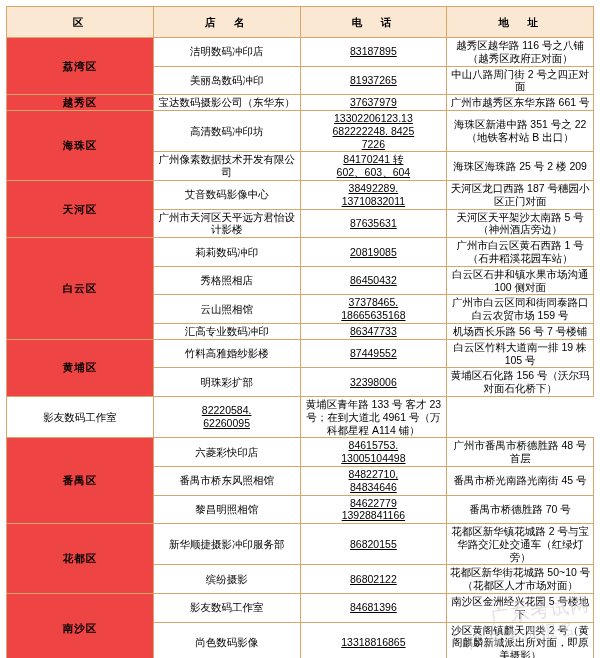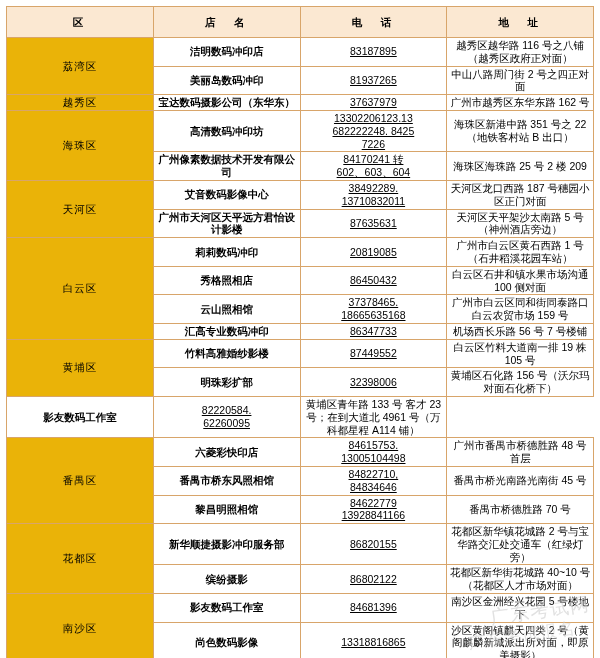--- a/index.html
+++ b/index.html
@@ -40,30 +40,29 @@
   thead th {
     background: #fbe8d2;
     font-weight: bold;
     font-size: 14px;
     letter-spacing: 4px;
     height: 28px;
     color: #000;
   }
   
   td.district {
-    background: #eab308;
-    font-weight: normal;
+    background: #ef4444;
+    font-weight: bold;
     font-size: 13px;
     letter-spacing: 1px;
     width: 56px;
   }
   td.shop {
     width: 168px;
     font-size: 11px;
-    font-weight: bold;
   }
   td.phone {
     width: 116px;
     font-size: 10px;
     letter-spacing: 0px;
     text-decoration: underline;
   }
   td.addr {
     width: 244px;
     font-size: 10.5px;
@@ -112,21 +111,21 @@
         </tr>
         <tr>
           <td class="shop">美丽岛数码冲印</td>
           <td class="phone">81937265</td>
           <td class="addr">中山八路周门街 2 号之四正对面</td>
         </tr>
         <tr>
           <td class="district" rowspan="1">越秀区</td>
           <td class="shop">宝达数码摄影公司（东华东）</td>
           <td class="phone">37637979</td>
-          <td class="addr">广州市越秀区东华东路 162 号</td>
+          <td class="addr">广州市越秀区东华东路 661 号</td>
         </tr>
         <tr>
           <td class="district" rowspan="2">海珠区</td>
           <td class="shop">高清数码冲印坊</td>
           <td class="phone">13302206123.13<br>682222248. 8425<br>7226</td>
           <td class="addr">海珠区新港中路 351 号之 22（地铁客村站 B 出口）</td>
         </tr>
         <tr>
           <td class="shop">广州像素数据技术开发有限公司</td>
           <td class="phone">84170241 转<br>602、603、604</td>
@@ -198,21 +197,21 @@
         </tr>
         <tr>
           <td class="district" rowspan="2">花都区</td>
           <td class="shop">新华顺捷摄影冲印服务部</td>
           <td class="phone">86820155</td>
           <td class="addr">花都区新华镇花城路 2 号与宝华路交汇处交通车（红绿灯旁）</td>
         </tr>
         <tr>
           <td class="shop">缤纷摄影</td>
           <td class="phone">86802122</td>
-          <td class="addr">花都区新华街花城路 40~10 号（花都区人才市场对面）</td>
+          <td class="addr">花都区新华街花城路 50~10 号（花都区人才市场对面）</td>
         </tr>
         <tr>
           <td class="district" rowspan="2">南沙区</td>
           <td class="shop">影友数码工作室</td>
           <td class="phone">84681396</td>
           <td class="addr">南沙区金洲经兴花园 5 号楼地下</td>
         </tr>
         <tr>
           <td class="shop">尚色数码影像</td>
           <td class="phone">13318816865</td>

